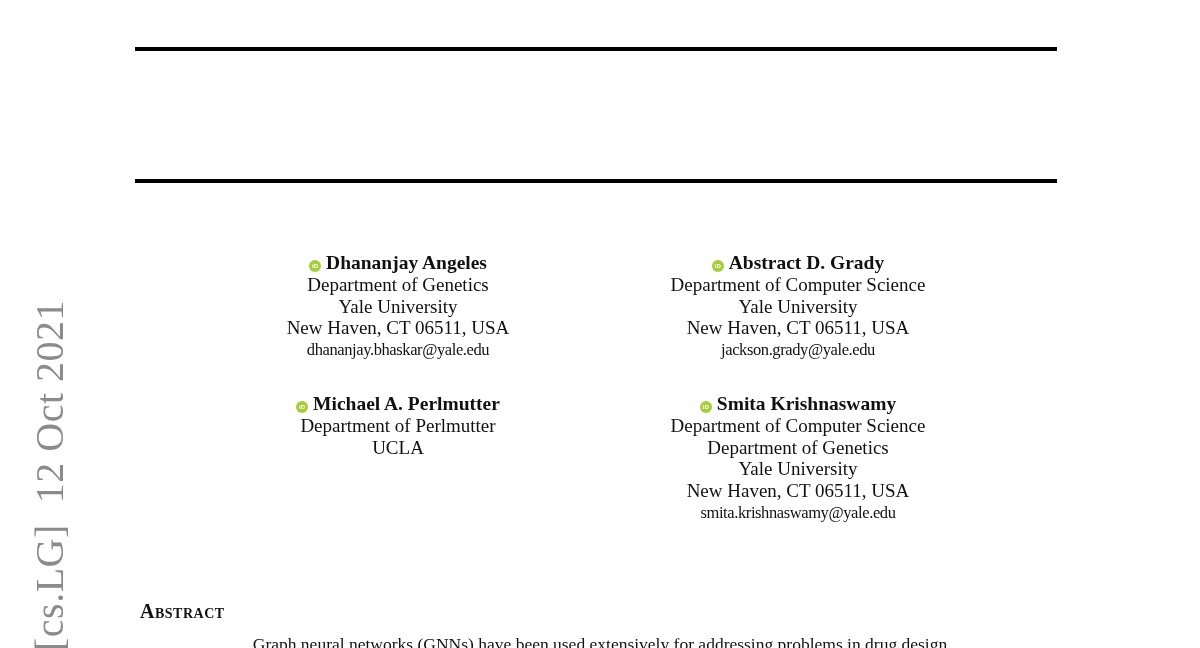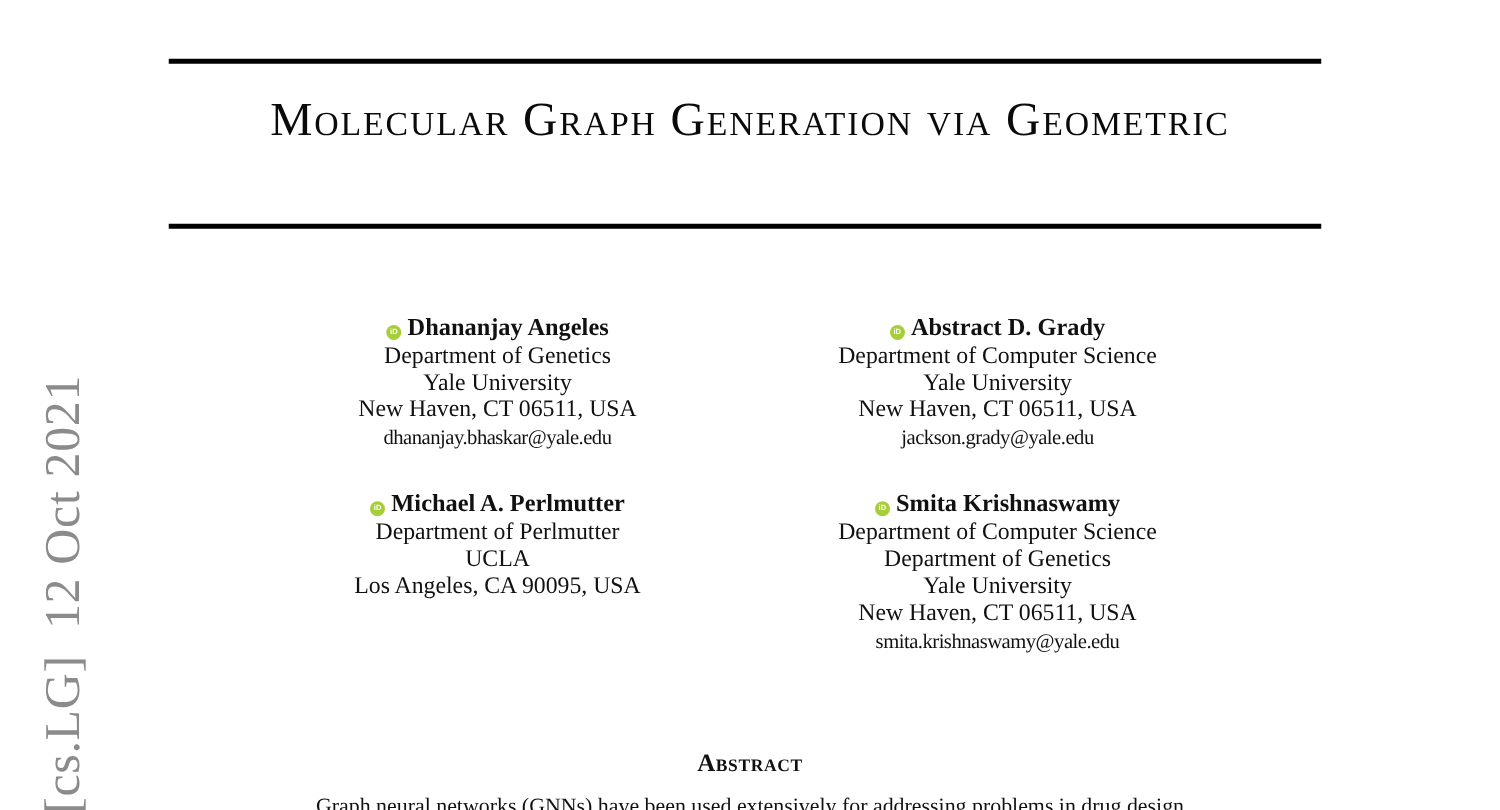--- a/index.html
+++ b/index.html
@@ -32,21 +32,21 @@
   }
   .orcid{
     display:inline-block;width:12px;height:12px;border-radius:50%;
     background:#a6ce39;color:#ffffff;
     font:bold 6px/12px "Liberation Sans",sans-serif;
     text-align:center;vertical-align:1px;margin-right:5px;
     letter-spacing:0;
   }
   
   .abs-head{
-    position:absolute;left:140px;top:600px;width:920px;text-align:center;
+    position:absolute;left:140px;top:600px;width:920px;text-align:left;
     font-weight:bold;font-variant:small-caps;font-size:20px;letter-spacing:0.5px;
   }
   .abs-line{
     position:absolute;left:140px;top:633px;width:920px;text-align:center;
     font-size:17.5px;line-height:22px;white-space:nowrap;
   }
   
   .watermark{
     position:absolute;left:26px;top:651px;
     transform-origin:0 0;transform:rotate(-90deg);
@@ -57,21 +57,20 @@
 </head>
 <body>
 
 <div class="page">
 
   <div class="watermark">[cs.LG]&nbsp; 12 Oct 2021</div>
 
   <div class="rule rule-top"></div>
 
   <h1 class="title">
-    <span class="tline">Molecular Graph Generation via Geometric</span>
   </h1>
 
   <div class="rule rule-bottom"></div>
 
   <div class="author pos-a">
     <div class="a-name">
       <span class="orcid">iD</span><span>Dhananjay Angeles</span>
     </div>
     <div class="a-line">Department of Genetics</div>
     <div class="a-line">Yale University</div>
@@ -88,21 +87,20 @@
     <div class="a-line">New Haven, CT 06511, USA</div>
     <div class="a-email">jackson.grady@yale.edu</div>
   </div>
 
   <div class="author pos-c">
     <div class="a-name">
       <span class="orcid">iD</span><span>Michael A. Perlmutter</span>
     </div>
     <div class="a-line">Department of Perlmutter</div>
     <div class="a-line">UCLA</div>
-    <div class="a-line">Los Angeles, CA 90095, USA</div>
   </div>
 
   <div class="author pos-d">
     <div class="a-name">
       <span class="orcid">iD</span><span>Smita Krishnaswamy</span>
     </div>
     <div class="a-line">Department of Computer Science</div>
     <div class="a-line">Department of Genetics</div>
     <div class="a-line">Yale University</div>
     <div class="a-line">New Haven, CT 06511, USA</div>

